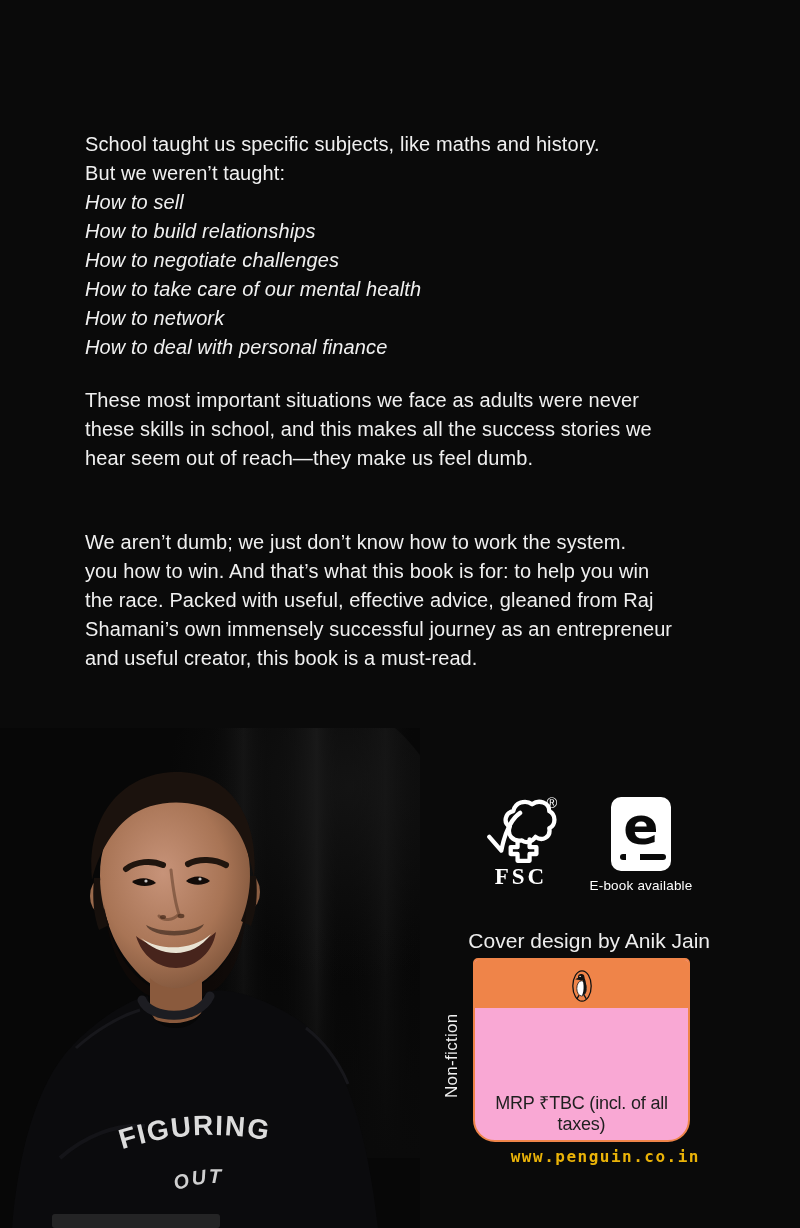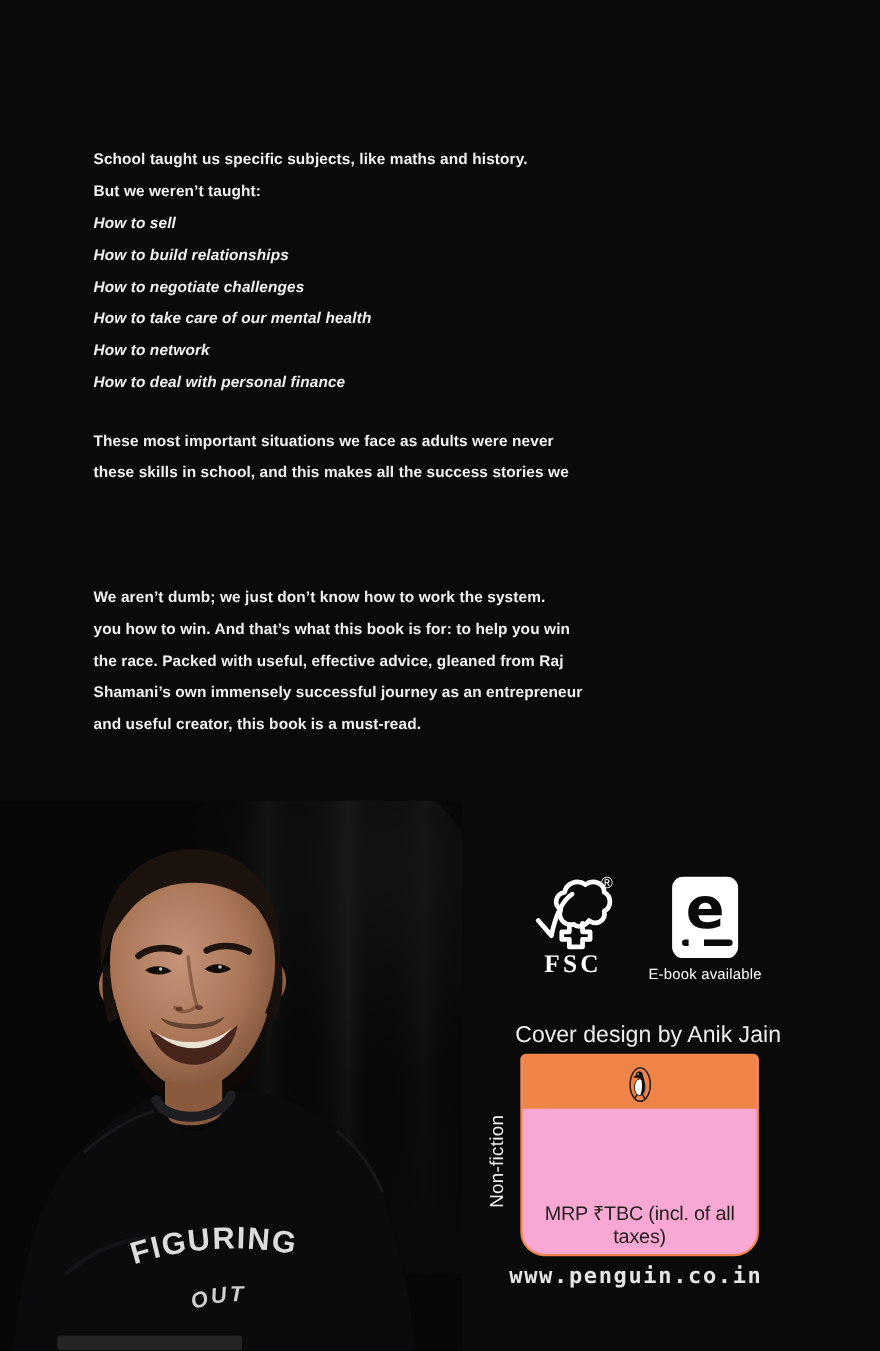--- a/index.html
+++ b/index.html
@@ -2,22 +2,22 @@
 <html><head>
 <meta charset="utf-8">
 <style>
   html,body{margin:0;padding:0;background:#000;}
   .page{
     position:relative;width:800px;height:1228px;margin:0 auto;
     background:#0a0a0a;overflow:hidden;
     font-family:"Liberation Sans",sans-serif;color:#f2f2f2;
   }
   
-  .blurb{position:absolute;left:85px;font-size:14px;line-height:29px;
-         letter-spacing:.1px;white-space:nowrap;color:#f0f0f0;font-weight:bold;}
+  .blurb{position:absolute;left:85px;font-size:20px;line-height:29px;
+         letter-spacing:.1px;white-space:nowrap;color:#f0f0f0;}
   .blurb.p1{top:130px;}
   .blurb.p2{top:386px;}
   .blurb.p3{top:528px;}
   .line{height:29px;}
   .italic{font-style:italic;}
   
   .fsc{position:absolute;left:478px;top:794px;width:86px;text-align:center;}
   .fsc svg{display:block;margin:0 auto;}
   .fsc-text{font-family:"Liberation Serif",serif;font-weight:bold;
             font-size:23px;letter-spacing:3px;color:#fff;margin-top:-2px;}
@@ -33,23 +33,23 @@
             writing-mode:vertical-rl;transform:rotate(180deg);
             font-size:17px;color:#f2f2f2;letter-spacing:.3px;}
   .price-box{position:absolute;left:473px;top:958px;width:217px;height:184px;
              box-sizing:border-box;background:#f9a8d4;border:2px solid #ef8449;
              border-radius:5px 5px 22px 22px;}
   .band{height:48px;background:#ef8449;border-radius:3px 3px 0 0;
         display:flex;align-items:center;justify-content:center;}
   .band svg{margin-top:4px;}
   .mrp{position:absolute;bottom:5px;left:0;width:100%;text-align:center;
        font-size:18px;color:#1f1f1f;letter-spacing:-.2px;}
-  .website{position:absolute;left:463px;top:1147px;width:237px;text-align:left;
+  .website{position:absolute;left:463px;top:1147px;width:237px;text-align:right;
            font-family:"DejaVu Sans Mono",monospace;font-weight:bold;
-           font-size:20px;letter-spacing:1.5px;color:#e5e5e5;}
+           font-size:16px;letter-spacing:1.5px;color:#eab308;}
   
   .photo{position:absolute;left:0;top:728px;width:420px;height:500px;}
 </style>
 </head>
 <body>
 
 <div class="page">
 
   <section class="blurb p1">
     <div class="line">School taught us specific subjects, like maths and history.</div>
@@ -58,20 +58,21 @@
     <div class="line italic">How to build relationships</div>
     <div class="line italic">How to negotiate challenges</div>
     <div class="line italic">How to take care of our mental health</div>
     <div class="line italic">How to network</div>
     <div class="line italic">How to deal with personal finance</div>
   </section>
 
   <section class="blurb p2">
     <div class="line">These most important situations we face as adults were never</div>
     <div class="line">these skills in school, and this makes all the success stories we</div>
+    <div class="line">hear seem out of reach—they make us feel dumb.</div>
   </section>
 
   <section class="blurb p3">
     <div class="line">We aren’t dumb; we just don’t know how to work the system.</div>
     <div class="line">you how to win. And that’s what this book is for: to help you win</div>
     <div class="line">the race. Packed with useful, effective advice, gleaned from Raj</div>
     <div class="line">Shamani’s own immensely successful journey as an entrepreneur</div>
     <div class="line">and useful creator, this book is a must-read.</div>
   </section>
 

